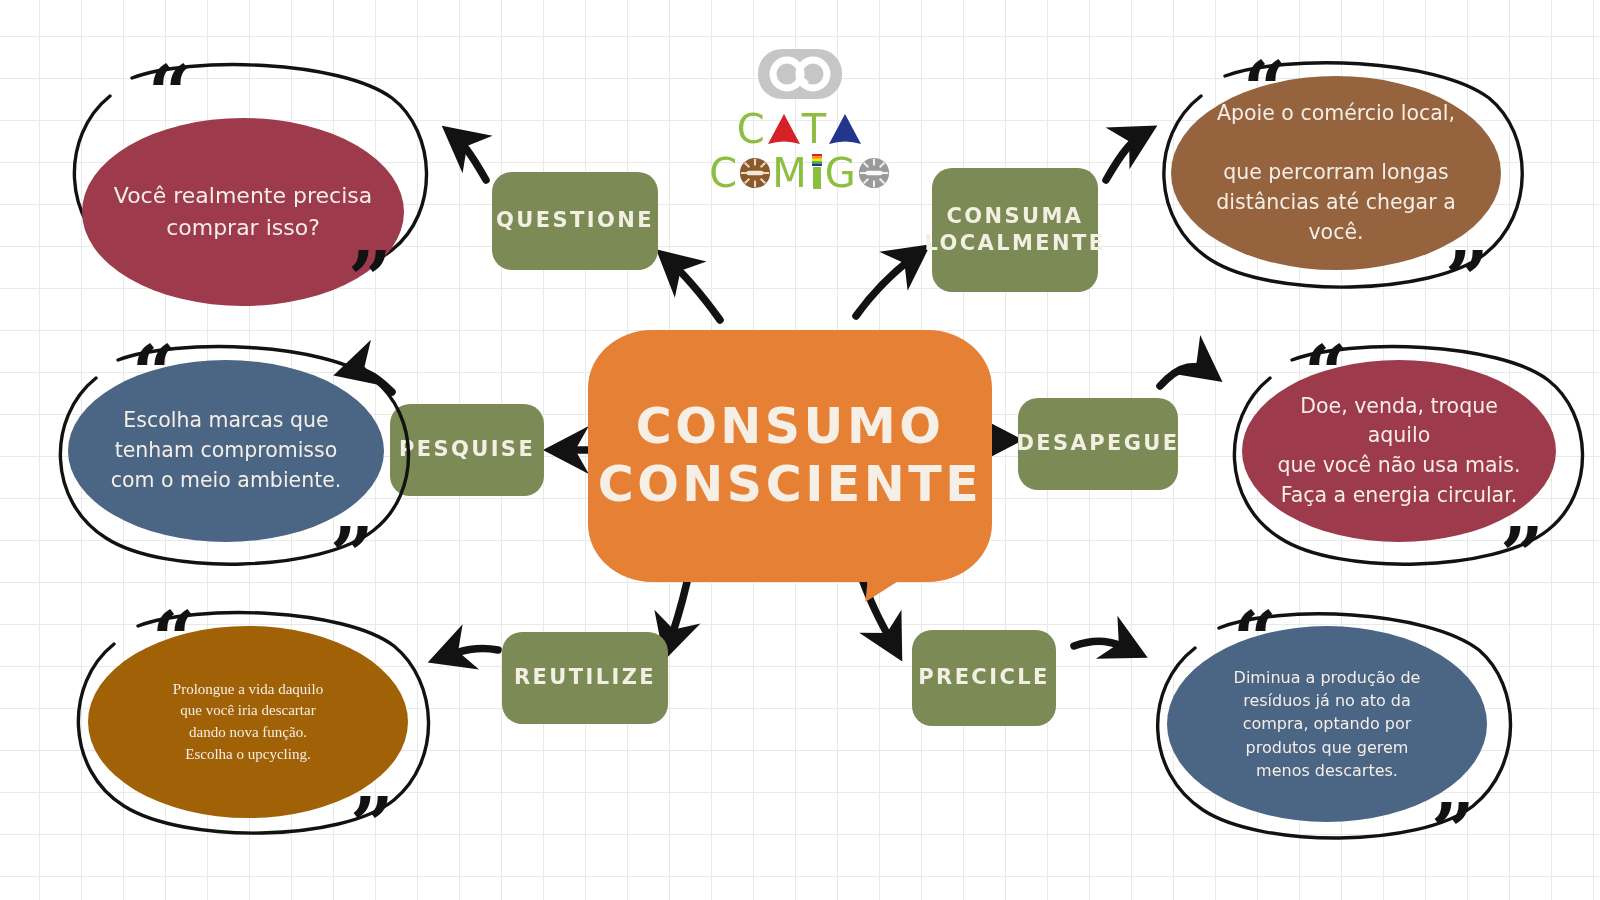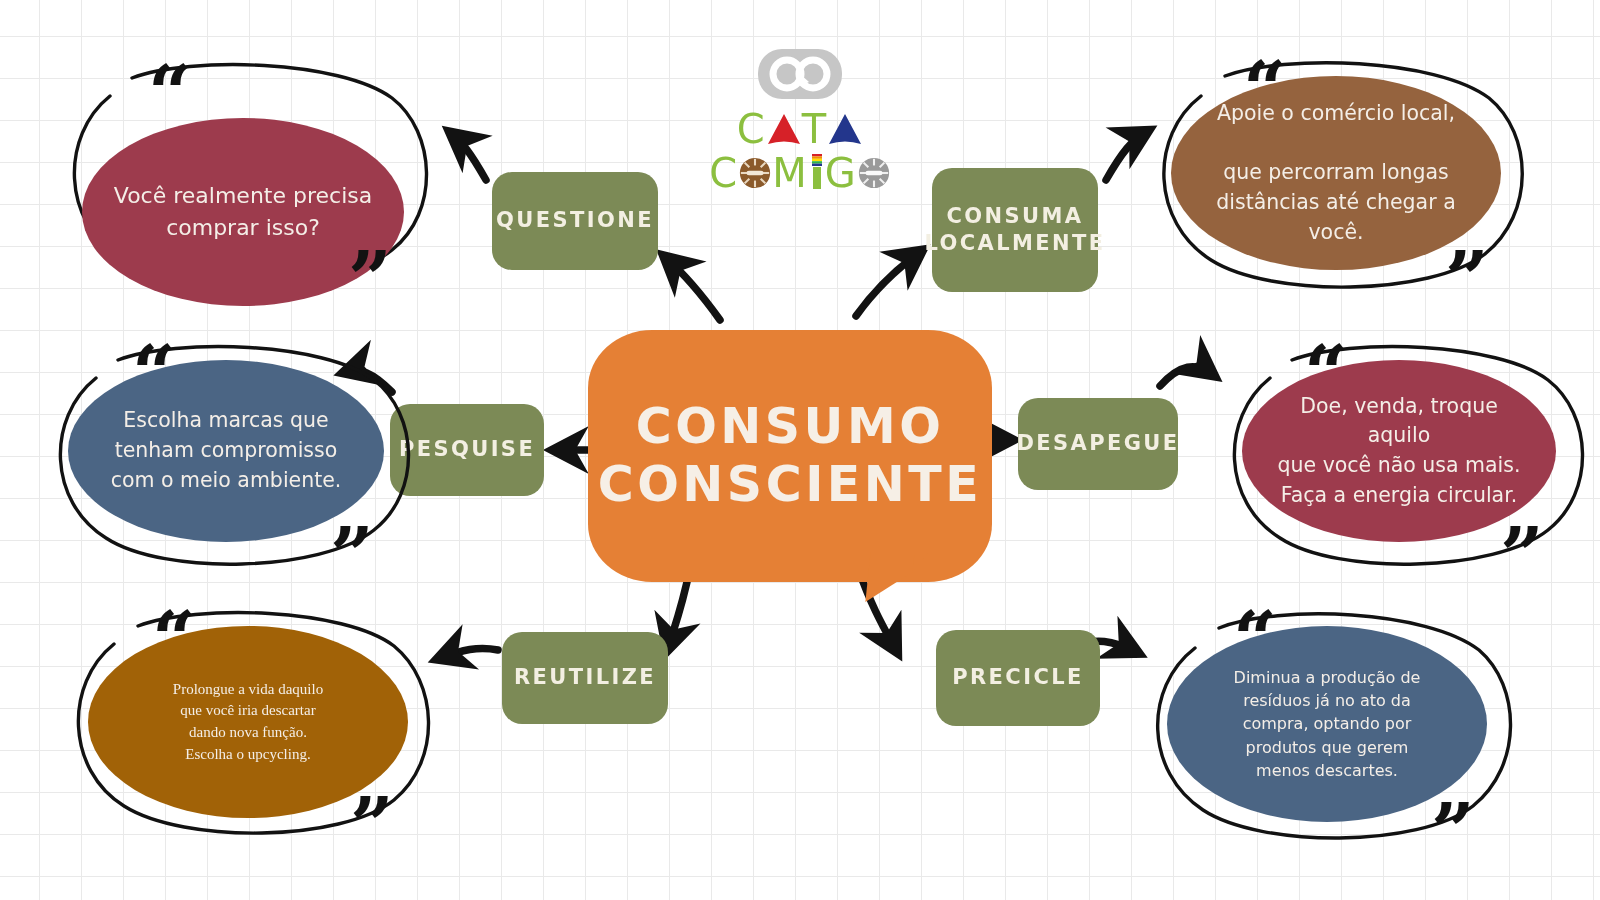--- a/index.html
+++ b/index.html
@@ -71,21 +71,21 @@
     font-size:21px;
     line-height:1.3;
     padding:4px 8px;
     box-sizing:border-box;
   }
   #box-questione{left:492px;top:172px;width:166px;height:98px;}
   #box-consuma{left:932px;top:168px;width:166px;height:124px;}
   #box-pesquise{left:390px;top:404px;width:154px;height:92px;}
   #box-desapegue{left:1018px;top:398px;width:160px;height:92px;}
   #box-reutilize{left:502px;top:632px;width:166px;height:92px;}
-  #box-precicle{left:936px;top:630px;width:164px;height:96px;}
+  #box-precicle{left:912px;top:630px;width:144px;height:96px;}
 
   
   .quote-card{position:absolute;}
   .quote-card .ring{position:absolute;left:0;top:0;}
   .quote-card .ellipse{
     position:absolute;
     border-radius:50%;
     display:flex;align-items:center;justify-content:center;
     text-align:center;
     color:#F4EEE7;

